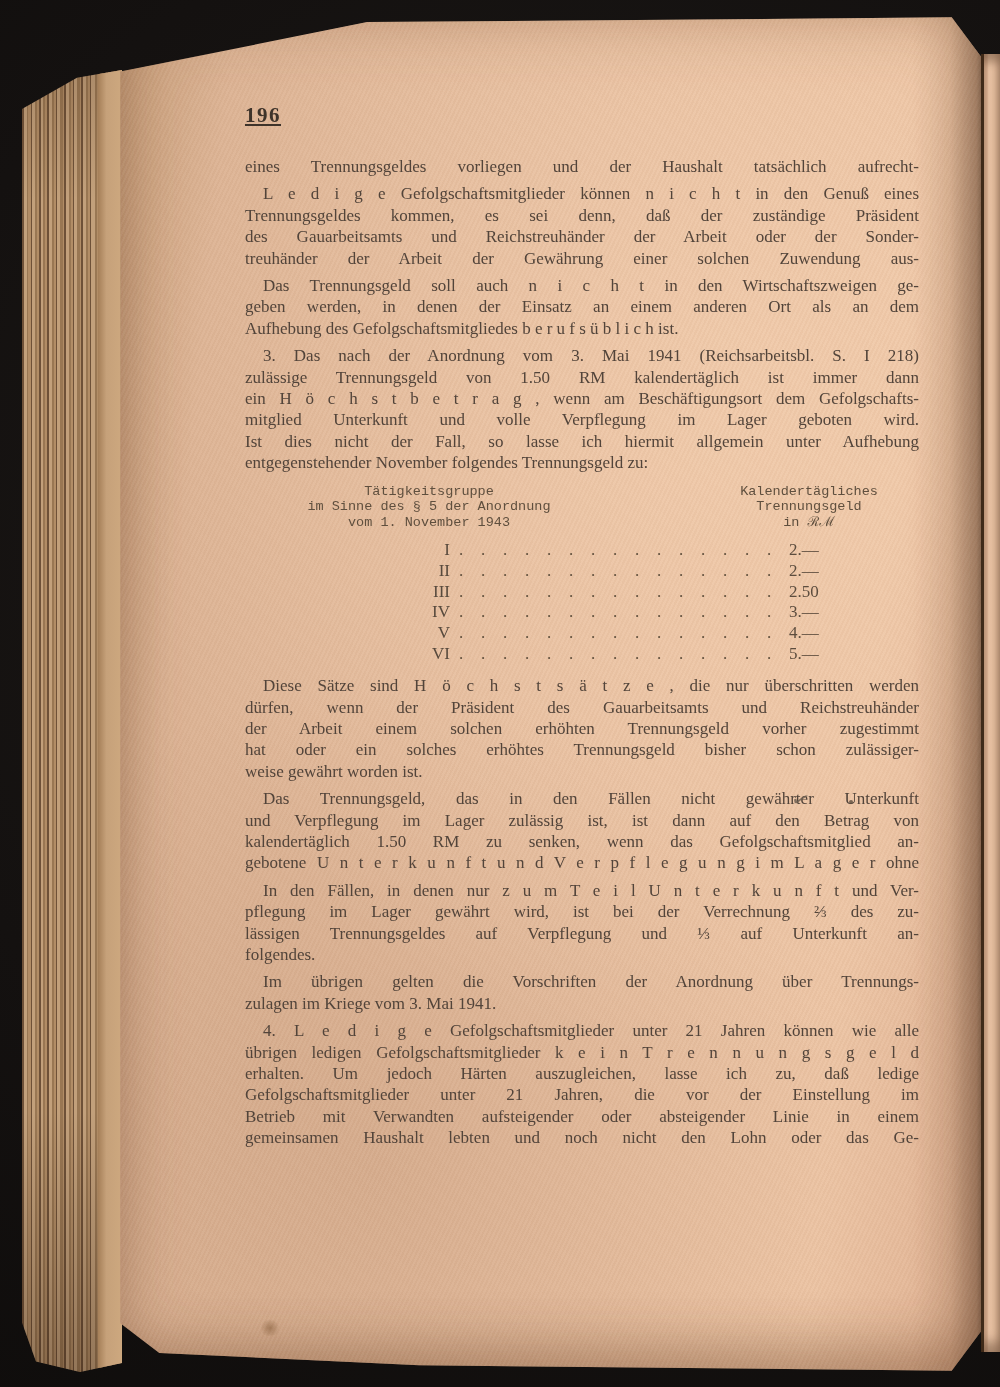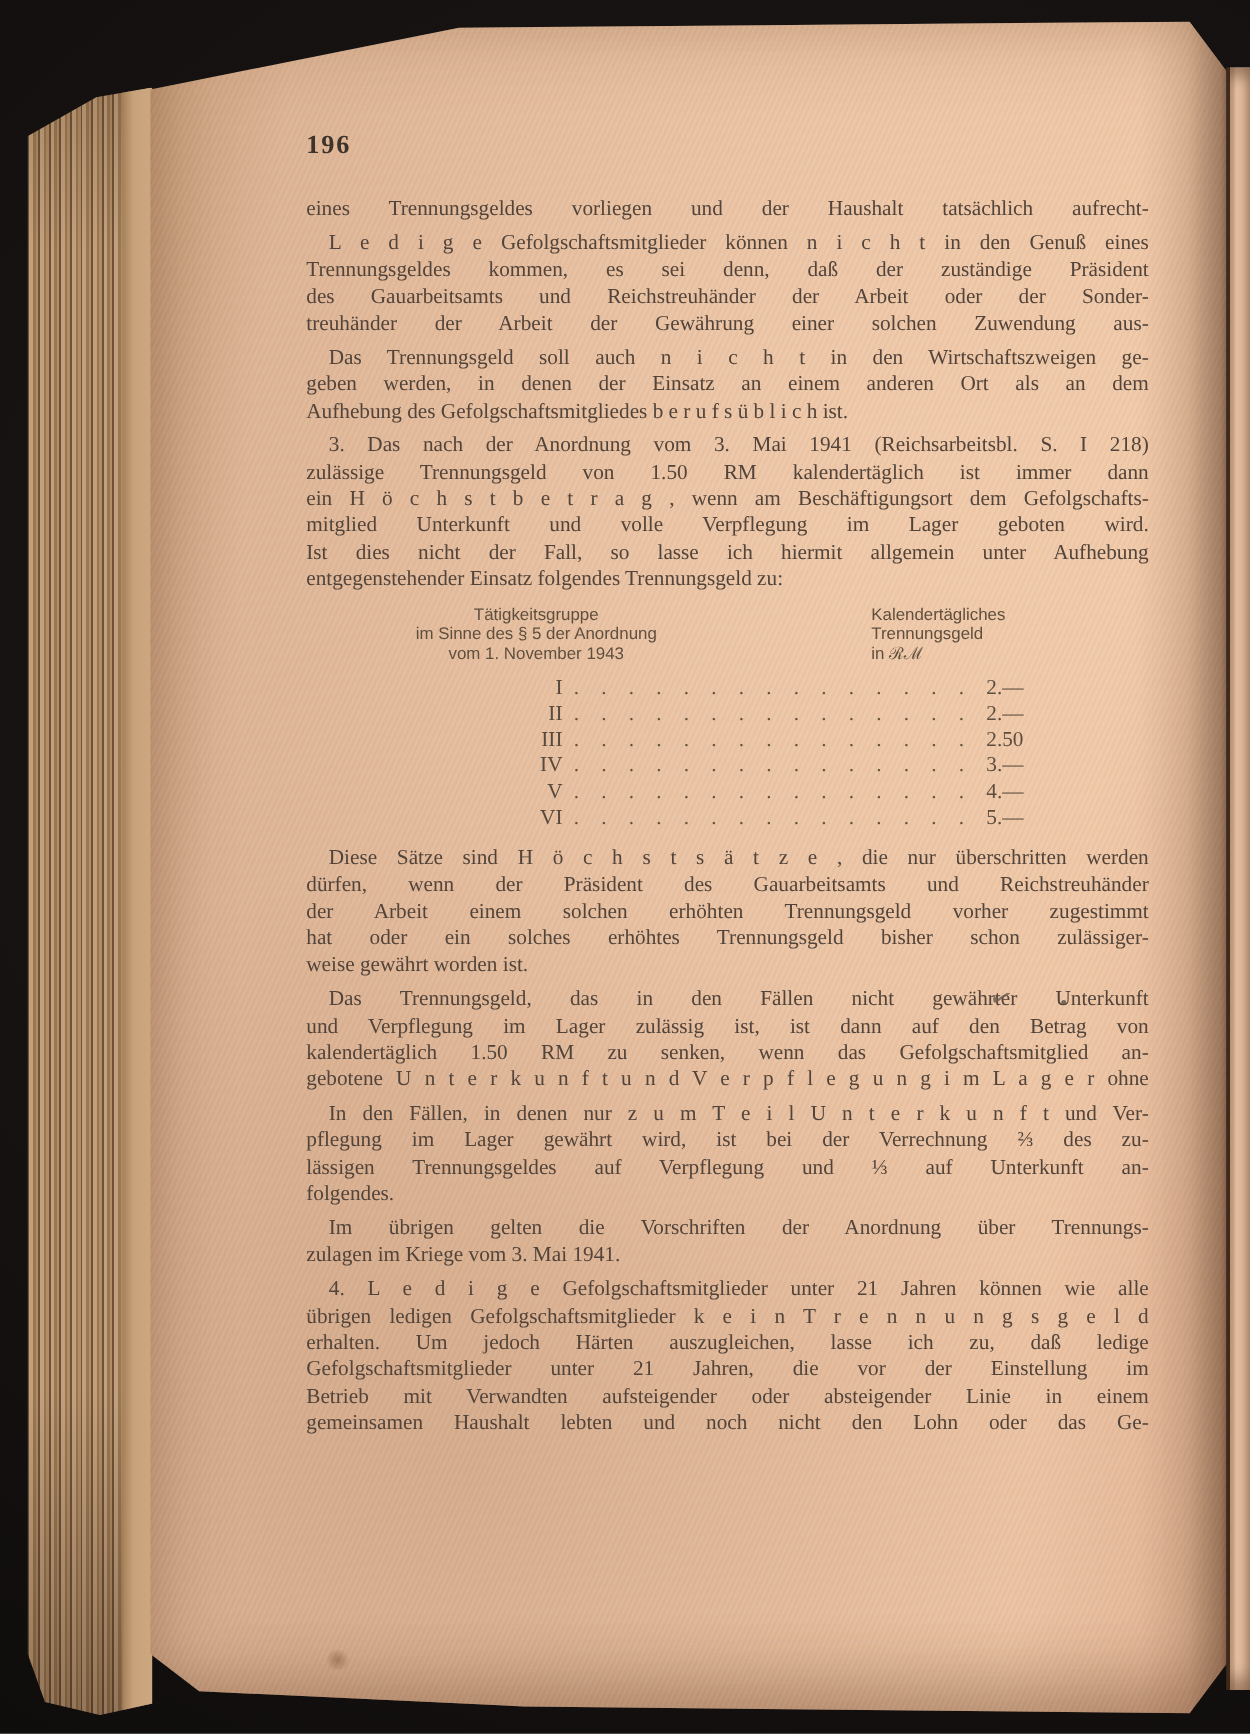--- a/index.html
+++ b/index.html
@@ -51,36 +51,36 @@
   
   .sliver{
     position:absolute;left:981px;top:54px;width:19px;height:1298px;
     background:linear-gradient(90deg, #42301f 0 3px, #dcb293 3px 6px, #efc8a9 40%, #e8bf9f 100%);
     box-shadow:inset 0 8px 10px rgba(60,35,18,0.4), inset 0 -10px 12px rgba(60,35,18,0.4);
   }
 
   
   .content{position:absolute;left:129px;top:86px;width:674px;color:#52443a;}
   .pagenum{
-    font-size:21px;line-height:26px;letter-spacing:1.5px;color:#3e332a;font-weight:bold;
+    font-size:21px;line-height:26px;letter-spacing:1.5px;color:#3e332a;font-weight:bold;text-decoration:underline;
   }
   .rule{height:3px;background:linear-gradient(90deg,#473a2d, #3a2f25 55%, #51443
 6);margin-top:2px;}
   .body-text{margin-top:23px;font-size:17px;line-height:21.4px;}
   .para{margin:0 0 6px 0;}
   .ln{text-align:justify;text-align-last:justify;white-space:nowrap;}
   .ln.end{text-align-last:left;}
   .para.ind .ln:first-child{text-indent:18px;}
 
   
   .tbl{margin:10px 0 10px 0;}
-  .tbl-head{position:relative;height:48px;font-family:Liberation Sans, sans-serif;
+  .tbl-head{position:relative;height:48px;font-family:Liberation Mono, monospace;
     font-size:13.5px;line-height:15.5px;color:#5f4f3e;}
   .th-left{position:absolute;left:38px;top:0;width:292px;text-align:center;}
-  .th-right{position:absolute;left:452px;top:0;width:224px;text-align:left;}
+  .th-right{position:absolute;left:452px;top:0;width:224px;text-align:center;}
   .tbl-rows{margin-top:8px;}
   .trow{display:flex;align-items:baseline;line-height:20.9px;font-size:17px;color:#584a3d;}
   .roman{width:205px;text-align:right;}
   .leader{width:322px;overflow:hidden;white-space:nowrap;word-spacing:13.5px;padding-left:9px;color:#63523f;}
   .tval{margin-left:8px;color:#5d4d3e;}
 
   
   .check{
     position:absolute;left:548px;top:686px;font-size:19px;color:#6f6051;
     transform:rotate(14deg) scaleX(1.25);opacity:0.85;
@@ -125,21 +125,21 @@
           <div class="ln">geben werden, in denen der Einsatz an einem anderen Ort als an dem</div>
           <div class="ln end">Aufhebung des Gefolgschaftsmitgliedes b e r u f s ü b l i c h ist.</div>
         </div>
 
         <div class="para ind">
           <div class="ln">3. Das nach der Anordnung vom 3. Mai 1941 (Reichsarbeitsbl. S. I 218)</div>
           <div class="ln">zulässige Trennungsgeld von 1.50 RM kalendertäglich ist immer dann</div>
           <div class="ln">ein H ö c h s t b e t r a g , wenn am Beschäftigungsort dem Gefolgschafts-</div>
           <div class="ln">mitglied Unterkunft und volle Verpflegung im Lager geboten wird.</div>
           <div class="ln">Ist dies nicht der Fall, so lasse ich hiermit allgemein unter Aufhebung</div>
-          <div class="ln end">entgegenstehender Einsatz folgendes Trennungsgeld zu:</div>
+          <div class="ln end">entgegenstehender November folgendes Trennungsgeld zu:</div>
         </div>
 
         <div class="tbl">
           <div class="tbl-head">
             <div class="th-left">
               <div>Tätigkeitsgruppe</div>
               <div>im Sinne des § 5 der Anordnung</div>
               <div>vom 1. November 1943</div>
             </div>
             <div class="th-right">

